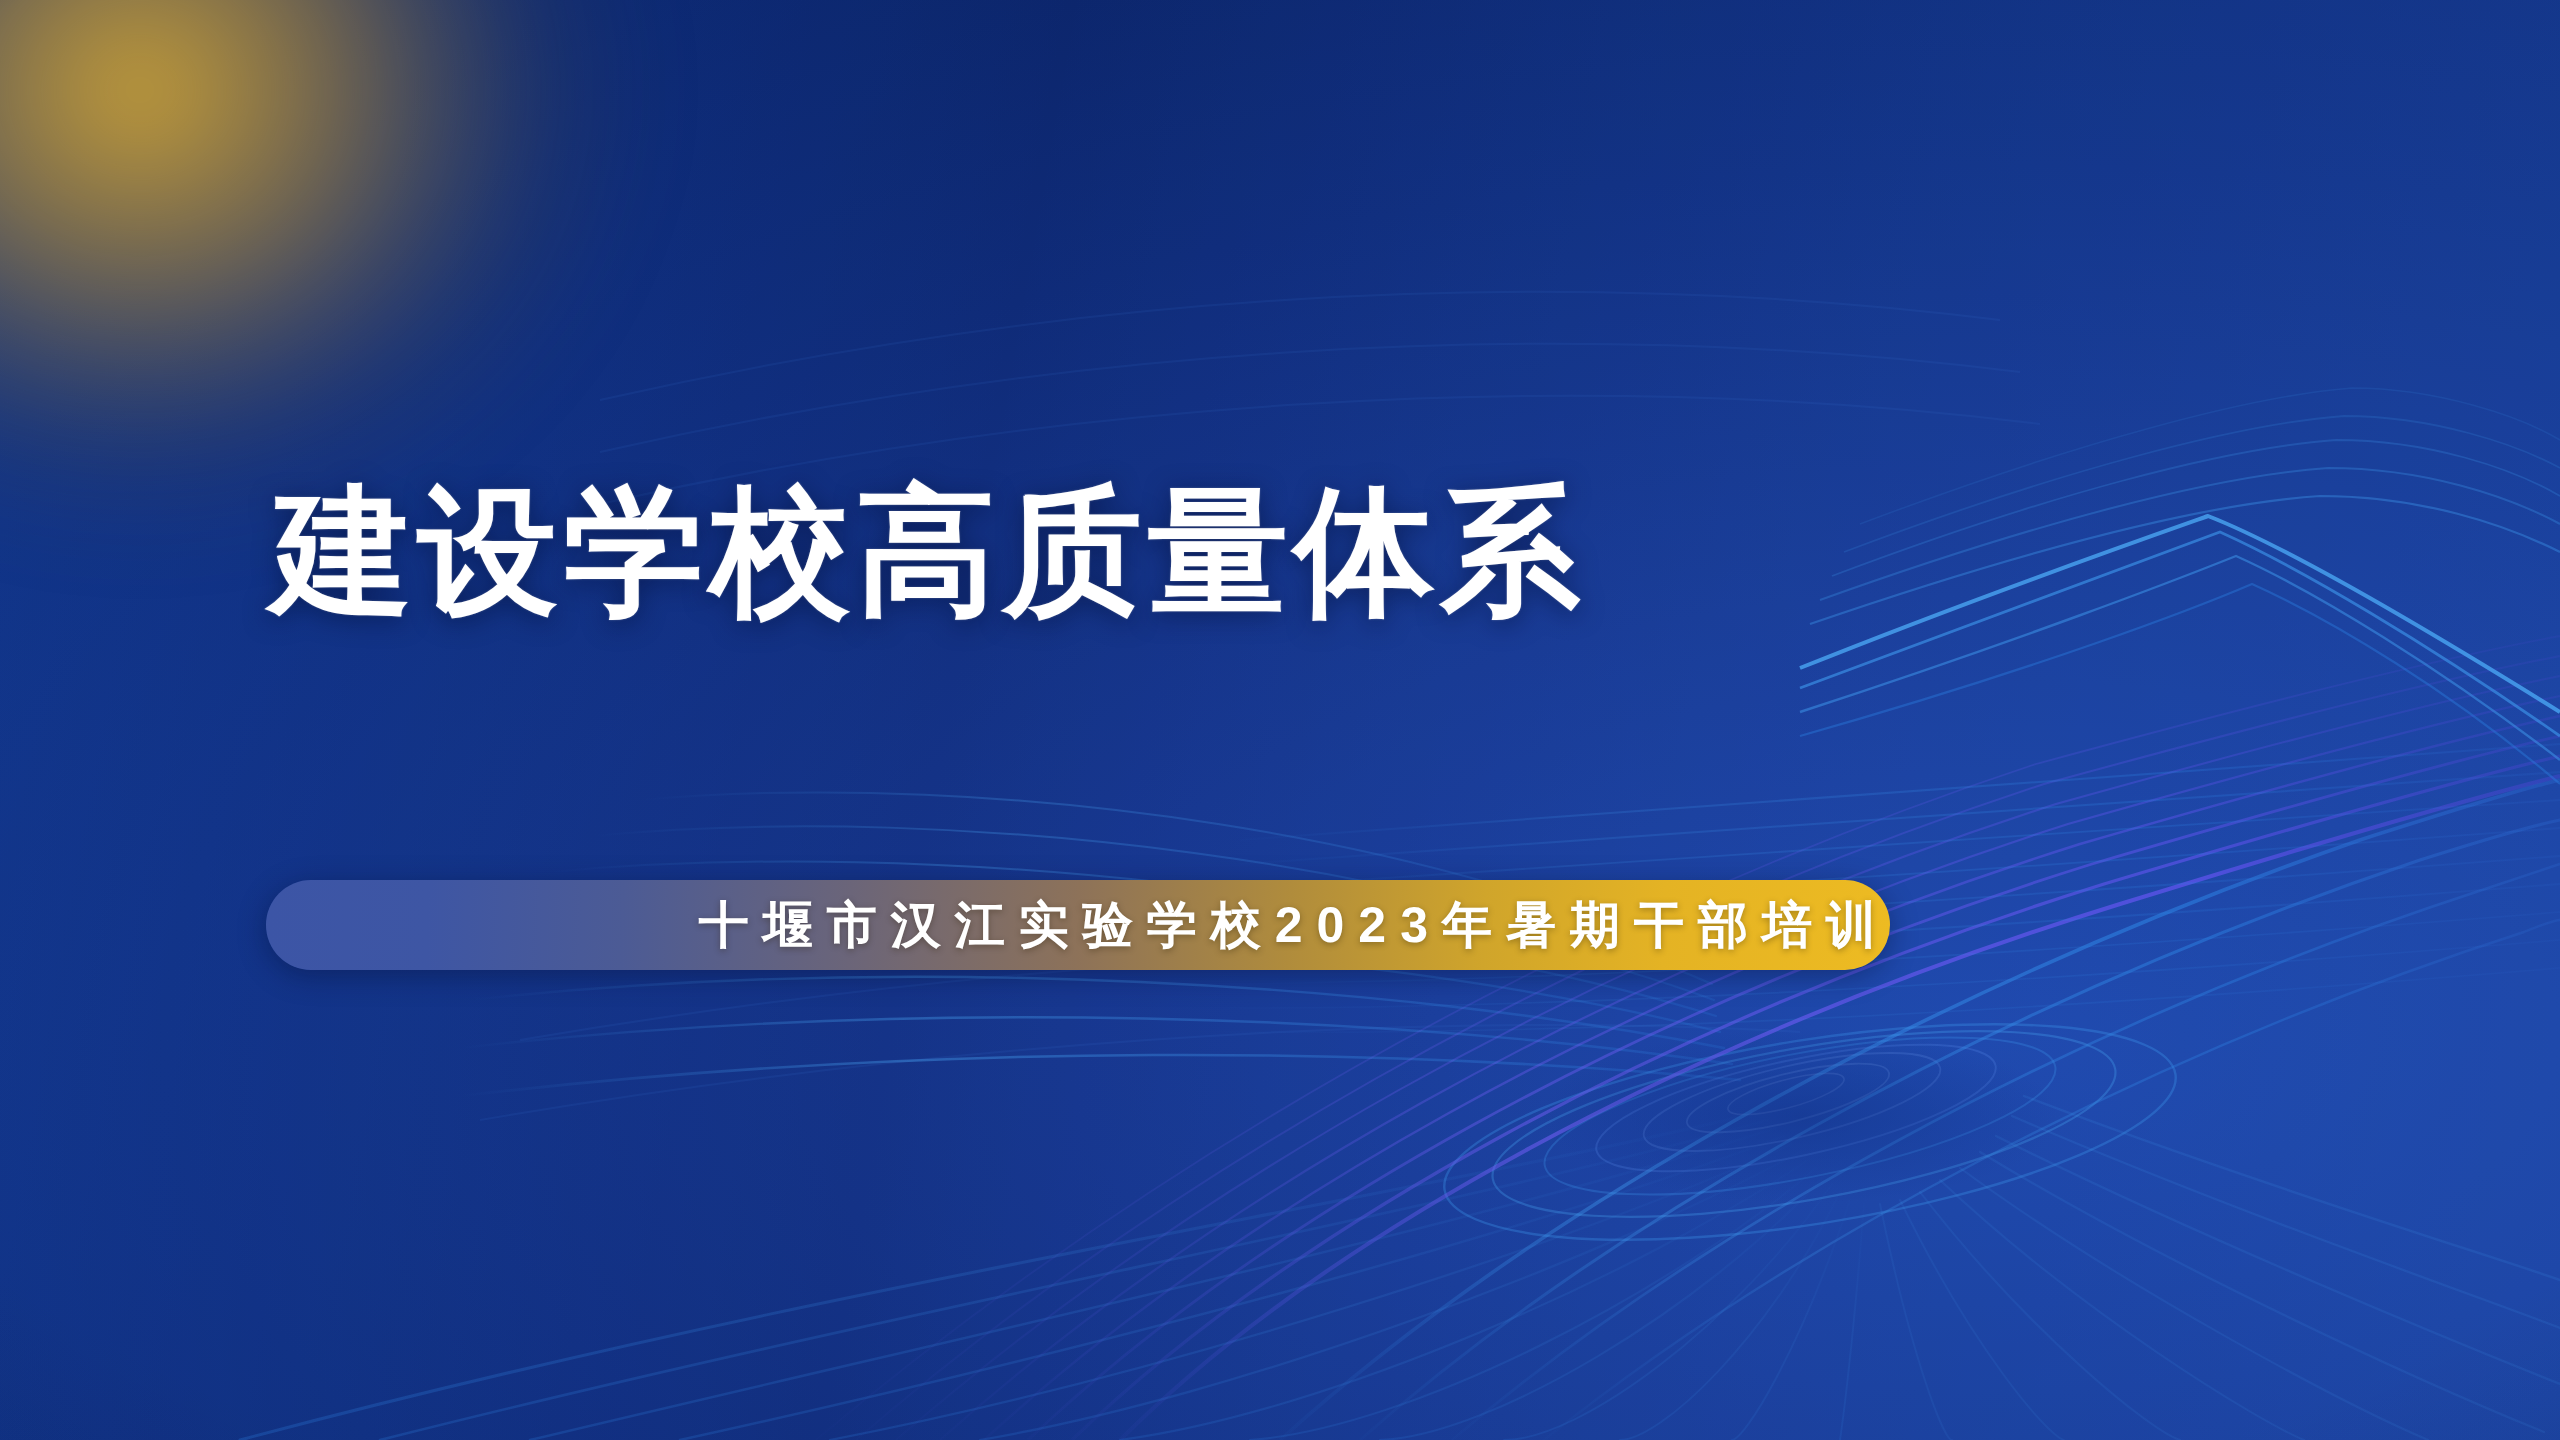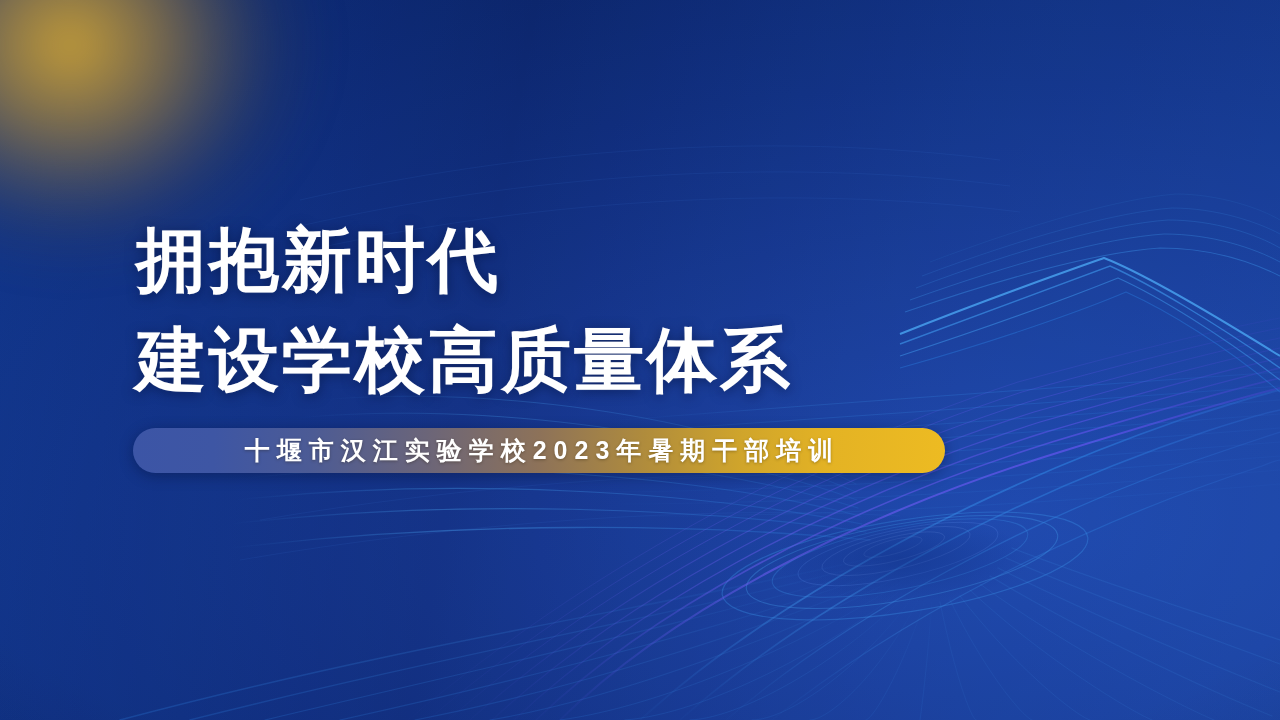--- a/index.html
+++ b/index.html
@@ -71,38 +71,38 @@
     text-shadow: 0 2px 12px rgba(3,15,55,0.55), 0 0 1px rgba(255,255,255,0.4);
     margin: 0;
   }
   .headline.line2 {
     margin-top: 16px;
   }
 
   .ribbon {
     position: absolute;
     left: 133px;
-    top: 428px;
+    top: 440px;
     width: 812px;
     height: 45px;
     border-radius: 24px;
     background: linear-gradient(92deg,
         #3c55a6 0%,
         #3e56a4 10%,
         #4c5b95 22%,
         #6b6579 36%,
         #8d7259 50%,
         #b08c3c 63%,
         #d0a52b 75%,
         #e4b324 86%,
         #edbb22 100%);
     box-shadow: 0 3px 14px rgba(4,16,52,0.40);
     display: flex;
     align-items: center;
-    justify-content: center;
+    justify-content: flex-end;
   }
   .ribbon-text {
     color: #ffffff;
     font-size: 25px;
     font-weight: 700;
     letter-spacing: 7px;
     text-indent: 7px;
     white-space: nowrap;
     text-shadow: 0 1px 3px rgba(40,30,5,0.35);
   }
@@ -252,21 +252,20 @@
       </g>
 
       <ellipse cx="900" cy="558" rx="130" ry="44" fill="url(#coreGlow)" opacity="0.55"></ellipse>
     </g>
   </svg>
 
   <div class="glow-gold"></div>
   <div class="vignette"></div>
 
   <div class="content">
-    <h1 class="headline line1">拥抱新时代</h1>
     <h1 class="headline line2">建设学校高质量体系</h1>
   </div>
 
   <div class="ribbon">
     <span class="ribbon-text">十堰市汉江实验学校2023年暑期干部培训</span>
   </div>
 
 </div>
 
 </body></html>

